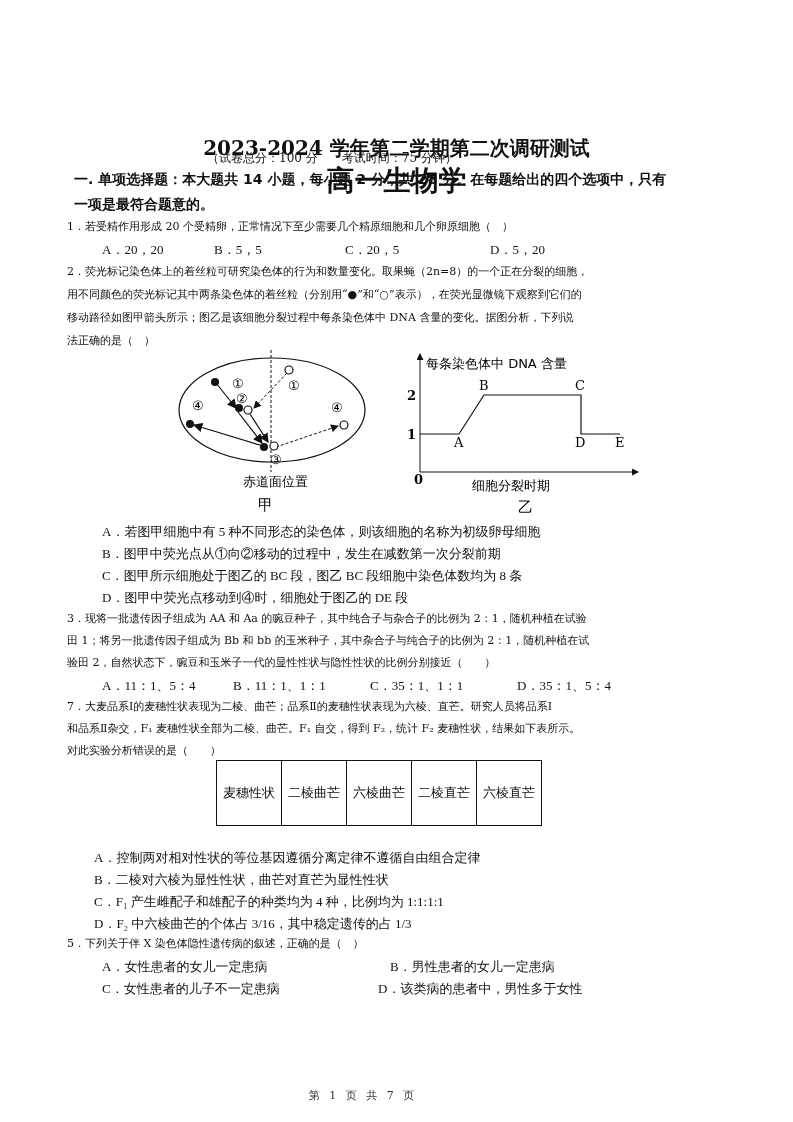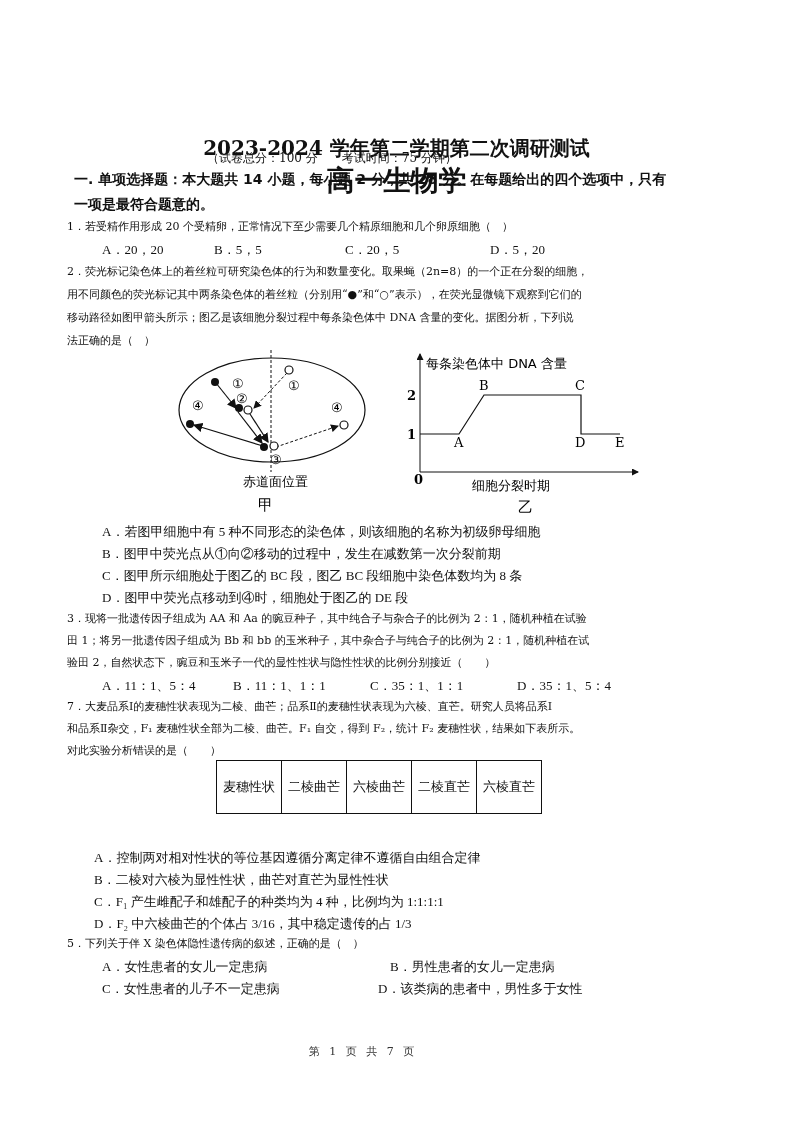--- a/index.html
+++ b/index.html
@@ -5,23 +5,23 @@
   html, body { margin: 0; padding: 0; background: #ffffff; }
   body { width: 793px; height: 1122px; position: relative; overflow: hidden;
          font-family: "DejaVu Serif", "Liberation Serif", serif; color: #111; }
   .title { position: absolute; left: 0; width: 793px; text-align: center; font-weight: bold;
            font-family: "DejaVu Serif", serif; }
   .sub { position: absolute; top: 146px; left: 0; width: 664px; text-align: center; font-size: 12px; }
   .line { position: absolute; left: 67px; font-size: 11px; white-space: nowrap; line-height: 16px; }
   .bold { font-weight: bold; font-family: "DejaVu Sans", sans-serif; font-size: 14px; }
   .opt { position: absolute; font-size: 13px; white-space: nowrap; font-family: Liberation Serif, serif; }
   table.res { position: absolute; left: 216px; top: 760px; border-collapse: collapse; font-size: 13px; }
-  table.res td { border: 1px solid #111; height: 32px; text-align: center; padding: 10px 6px; }
+  table.res td { border: 1px solid #111; height: 32px; text-align: center; padding: 16px 6px; }
   .fig { position: absolute; }
-  .footer { position: absolute; top: 1044px; left: 0; width: 726px; text-align: center; font-size: 11px; color: #333; letter-spacing: 3px; }
+  .footer { position: absolute; top: 1088px; left: 0; width: 726px; text-align: center; font-size: 11px; color: #333; letter-spacing: 3px; }
 </style>
 </head>
 <body>
 
 <div>
   <div class="title" style="top:135px;font-size:20px;">2023-2024 学年第二学期第二次调研测试</div>
   <div class="title" style="top:162px;font-size:28px;">高一生物学</div>
   <div class="sub" style="top:150px;">（试卷总分：100 分　　考试时间：75 分钟）</div>
 
   <div class="line bold" style="top:171px;left:74px;">一. 单项选择题：本大题共 14 小题，每小题 2 分，共 28 分。在每题给出的四个选项中，只有</div>

